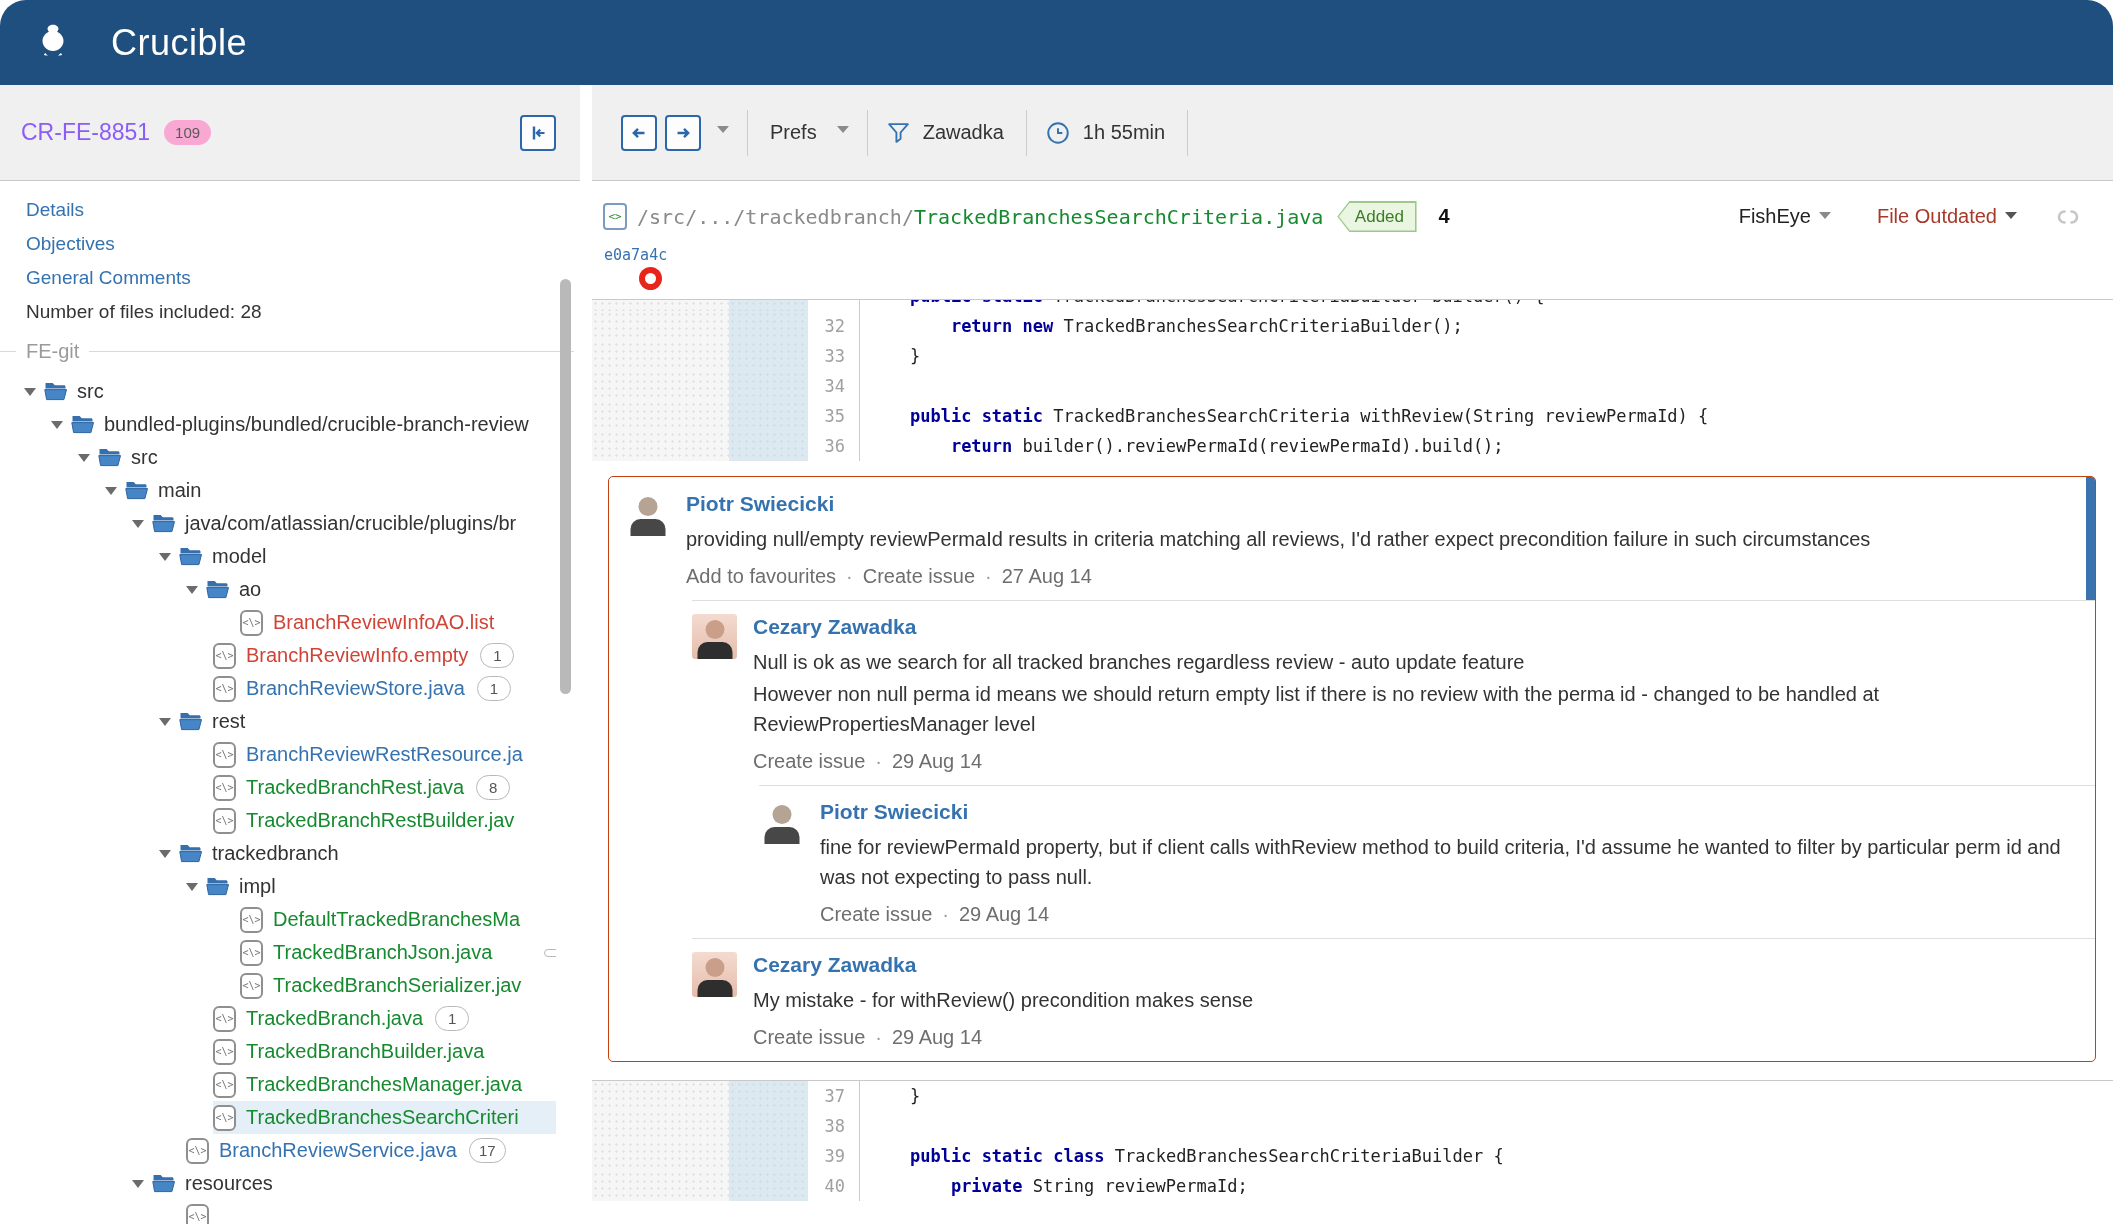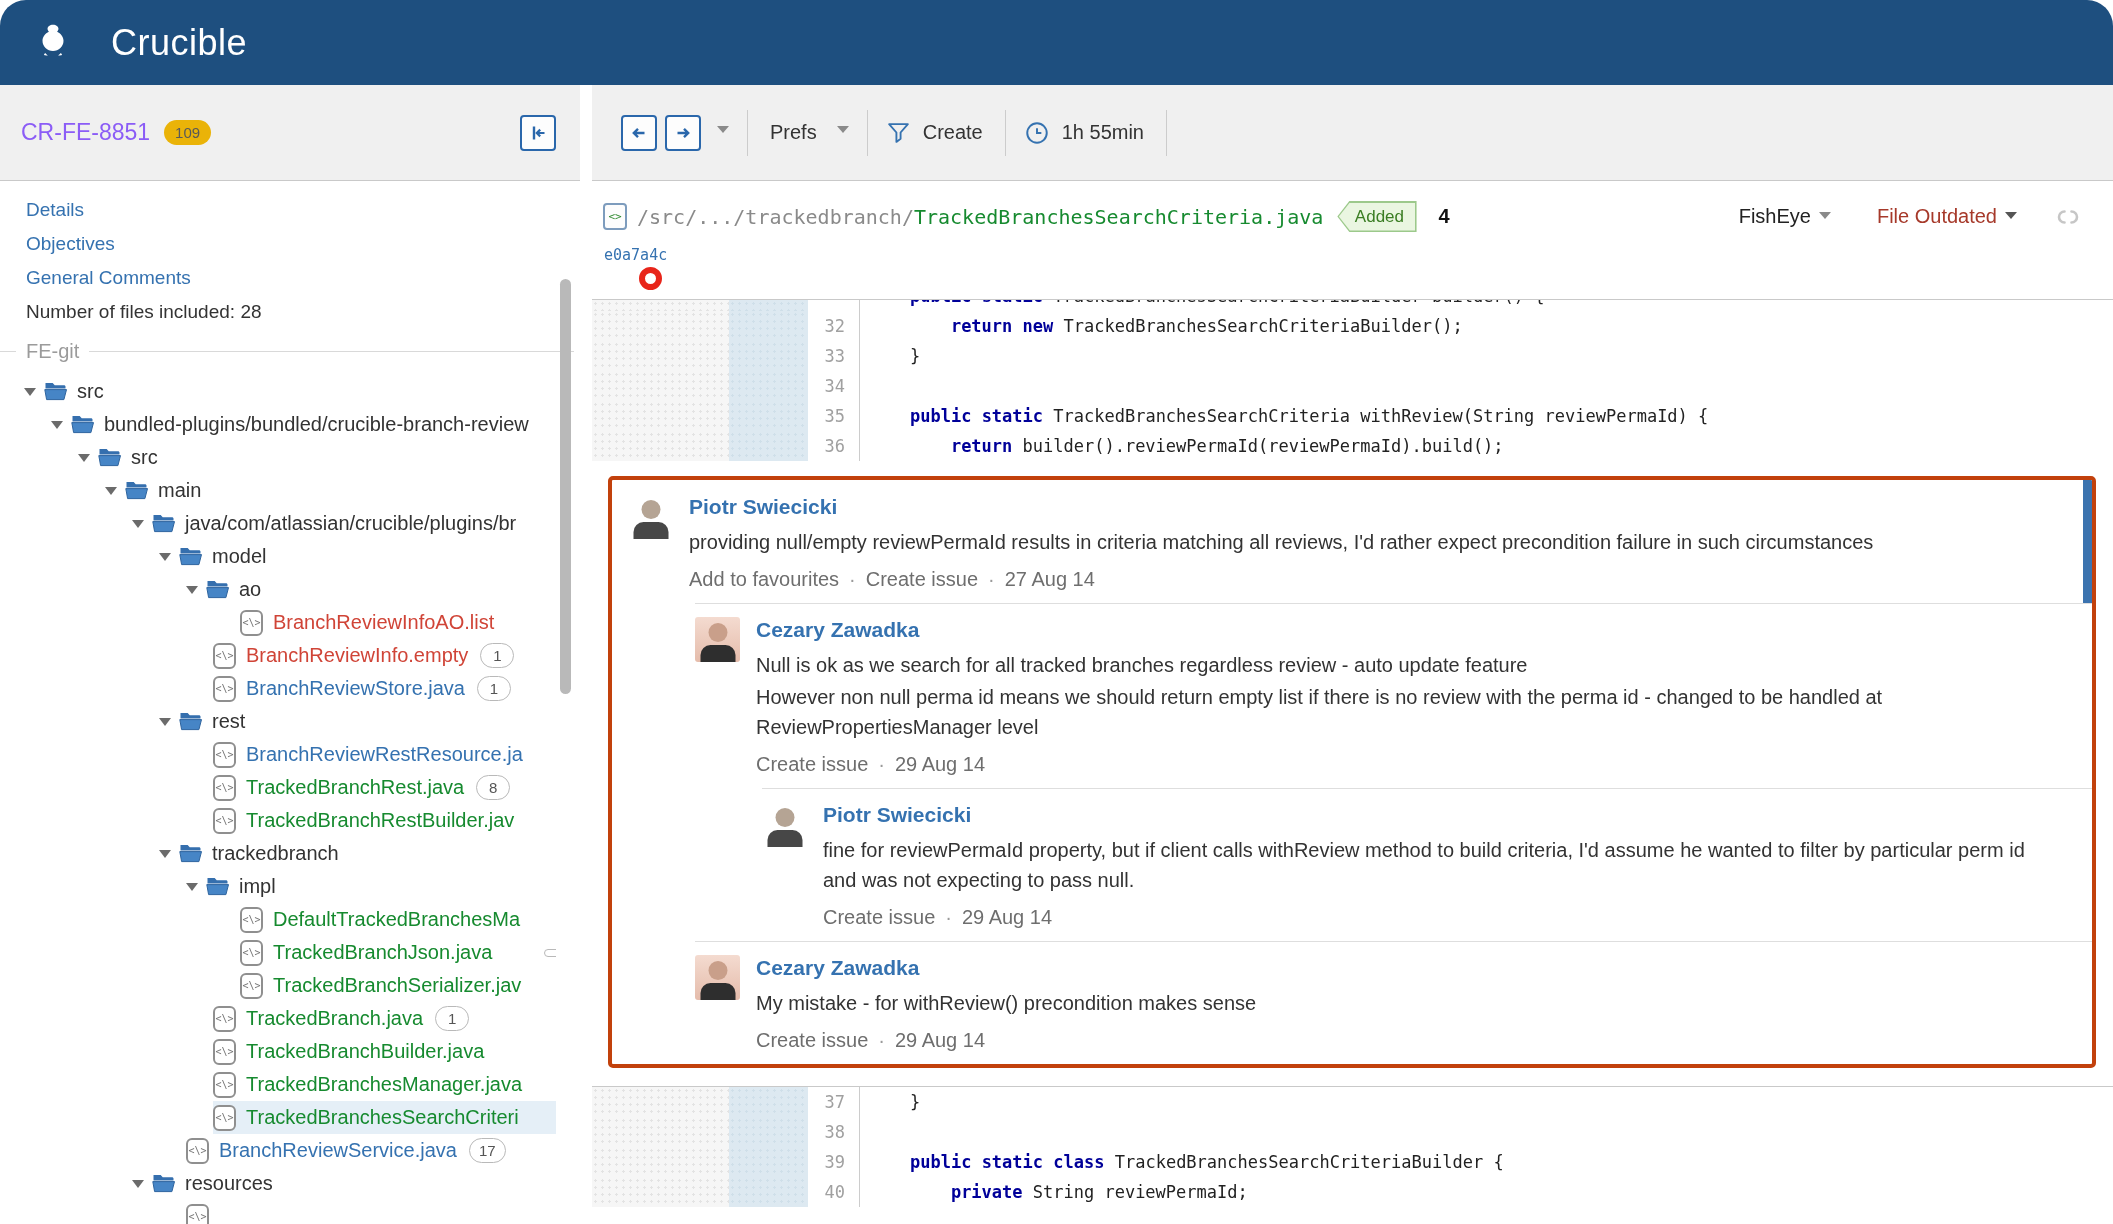--- a/index.html
+++ b/index.html
@@ -13,21 +13,21 @@
 
   
   .main{display:flex;height:1139px;}
   .left-pane{width:580px;flex:0 0 580px;position:relative;background:#fff;overflow:hidden;}
   .pane-gap{width:12px;flex:0 0 12px;background:#fff;}
   .content-pane{flex:1;min-width:0;background:#fff;display:flex;flex-direction:column;}
 
   .band{height:95px;background:#f0f0f0;border-bottom:1px solid #c9c9c9;display:flex;align-items:center;}
   .left-top{padding:0 24px 0 21px;}
   .review-key{font-size:23px;color:#8b5cf6;}
-  .review-badge{margin-left:14px;background:#eab308;color:#595959;font-size:15px;padding:4px 11px;border-radius:13px;}
+  .review-badge{margin-left:14px;background:#f9a8d4;color:#595959;font-size:15px;padding:4px 11px;border-radius:13px;}
   .left-top .spacer, .toolbar .spacer{flex:1;}
   .icon-btn{width:36px;height:36px;border:2px solid #2a67ab;border-radius:4px;background:#fdfdfd;display:inline-flex;align-items:center;justify-content:center;box-sizing:border-box;}
 
   
   .left-body{padding-top:12px;height:1043px;overflow:hidden;}
   .nav-link{display:block;color:#3572b0;font-size:19px;line-height:34px;padding-left:26px;text-decoration:none;}
   .files-note{font-size:19px;line-height:34px;padding-left:26px;color:#333;}
   .repo-row{display:flex;align-items:center;margin:8px 0 10px 0;height:28px;}
   .repo-row .rule{height:1px;background:#d9d9d9;}
   .repo-row .rule.l{width:16px;}
@@ -81,21 +81,21 @@
   .code-row{display:grid;grid-template-columns:137px 79px 52px 1fr;min-height:30px;}
   .code-row.partial{height:11px;min-height:11px;overflow:hidden;}
   .c-margin{background-color:#f6f6f6;background-image:radial-gradient(circle,#e3e3e3 1px,transparent 1.3px);background-size:7px 7px;}
   .c-gutter{background-color:#dde9f1;background-image:radial-gradient(circle,#cfdfe9 1px,transparent 1.3px);background-size:7px 7px;}
   .c-lnum{text-align:right;padding-right:14px;border-right:1px solid #ccc;color:#a0a0a0;font-family:"DejaVu Sans Mono",monospace;font-size:17px;line-height:30px;}
   .c-code{margin:0;padding:0 0 0 9px;font-family:"DejaVu Sans Mono",monospace;font-size:17px;line-height:30px;white-space:pre;color:#222;}
   .partial .c-code{margin-top:-19px;}
   .kw{font-weight:bold;color:#000099;}
 
   
-  .comment-box{margin:15px 17px 0 16px;border:4px solid #c2410c;border-radius:5px;background:#fff;overflow:hidden;}
+  .comment-box{margin:15px 17px 0 16px;border:1px solid #c2410c;border-radius:5px;background:#fff;overflow:hidden;}
   .comment{display:flex;position:relative;padding:14px 30px 12px var(--ind);}
   .comment + .comment::before{content:"";position:absolute;top:0;left:var(--ind);right:0;height:1px;background:#dedede;}
   .comment.unread::after{content:"";position:absolute;top:0;right:0;bottom:0;width:9px;background:#3b73af;}
   .avatar{width:45px;height:45px;border-radius:3px;margin-right:16px;flex:0 0 auto;position:relative;overflow:hidden;}
   .avatar::before{content:"";position:absolute;width:19px;height:19px;border-radius:50%;left:50%;top:6px;transform:translateX(-50%);}
   .avatar::after{content:"";position:absolute;width:35px;height:20px;border-radius:10px 10px 0 0;left:50%;bottom:-3px;transform:translateX(-50%);}
   .avatar.piotr{background:linear-gradient(180deg,#eceboe8 0%,#e8e8e4 0%,#c7c7c3 100%);}
   .avatar.piotr::before{background:#b5a494;}
   .avatar.piotr::after{background:#474747;}
   .avatar.cezary{background:linear-gradient(180deg,#f4dbd0,#e5bcab);}
@@ -404,21 +404,21 @@
         <span class="tb-sep"></span>
         <div class="tb-group">
           <span class="tb-label">Prefs</span>
           <span class="caret-down"></span>
         </div>
         <span class="tb-sep"></span>
         <div class="tb-group">
           <svg width="25" height="25" viewBox="0 0 24 24">
               <path d="M3 4h18l-7 8v6l-4 3V12z" fill="none" stroke="#3572b0" stroke-width="1.8" stroke-linejoin="round"></path>
             </svg>
-          <span class="tb-label">Create</span>
+          <span class="tb-label">Zawadka</span>
         </div>
         <span class="tb-sep"></span>
         <div class="tb-group">
           <svg width="26" height="26" viewBox="0 0 24 24">
               <circle cx="12" cy="12" r="9" fill="none" stroke="#3572b0" stroke-width="1.8"></circle>
               <path d="M12 7.5V12h4" fill="none" stroke="#3572b0" stroke-width="1.8"></path>
             </svg>
           <span class="tb-label">1h 55min</span>
         </div>
         <span class="tb-sep"></span>

